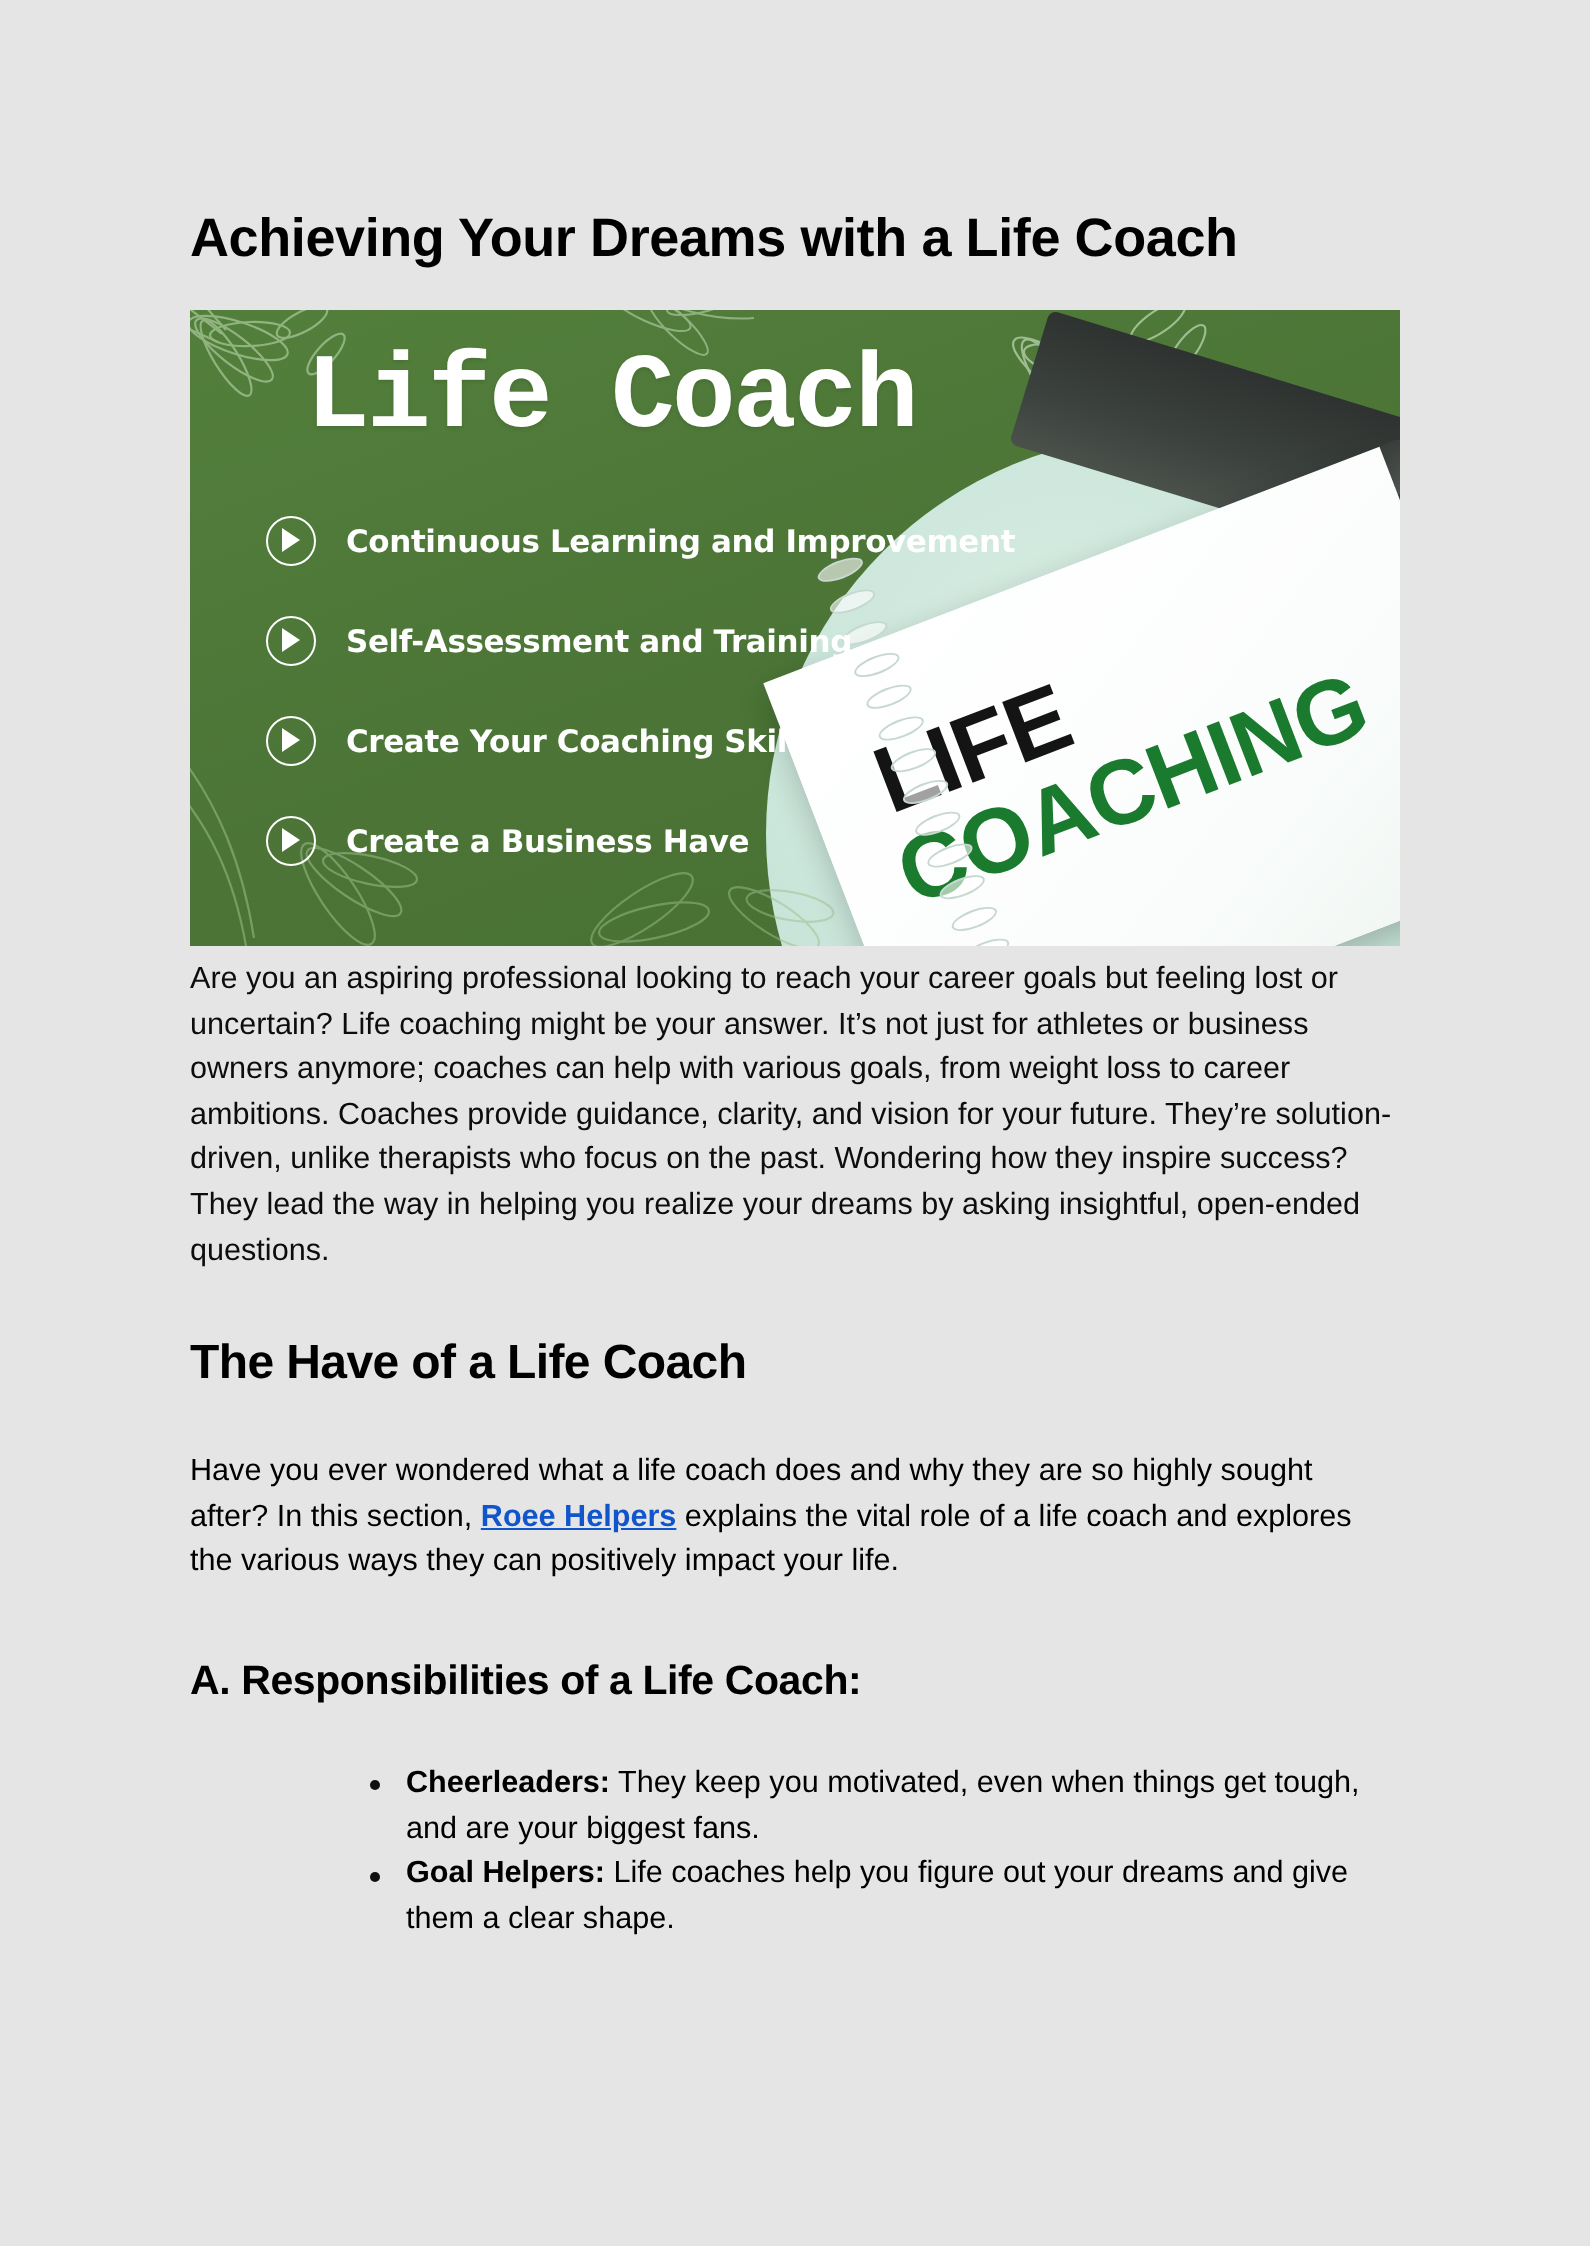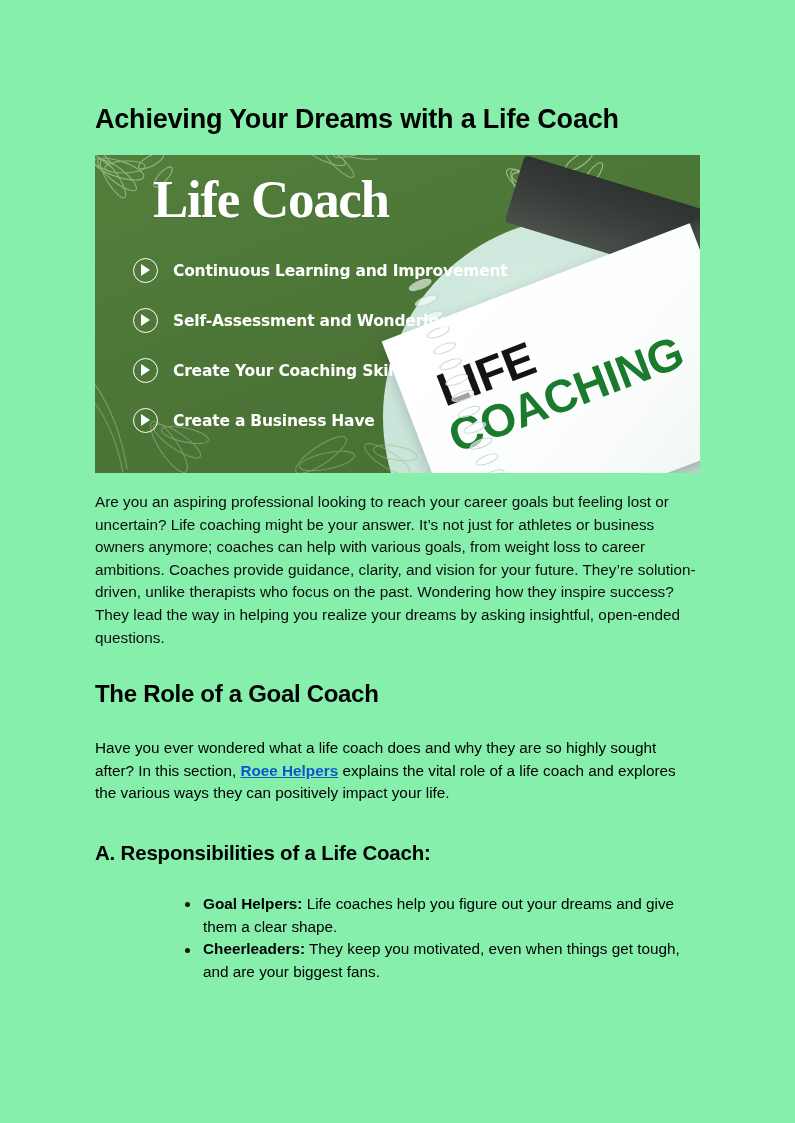--- a/index.html
+++ b/index.html
@@ -14,21 +14,21 @@
     font-family: "Liberation Sans", sans-serif;
     color: #000000;
     overflow: hidden;
   }
 
   .page {
     position: absolute;
     left: 0; top: 0;
     width: 795px;
     height: 1123px;
-    background: #86efac;
+    background: #e5e5e5;
   }
 
   .content {
     position: absolute;
     left: 95px;
     top: 93px;
     width: 605px;
   }
 
   
@@ -147,21 +147,21 @@
     border: 1.4px solid #c6d8cf;
     border-radius: 50%;
     background: rgba(255,255,255,.6);
   }
 
   
   .banner-headline {
     position: absolute;
     left: 58px;
     top: 18px;
-    font-family: Liberation Serif, serif;
+    font-family: Liberation Mono, monospace;
     font-size: 53px;
     font-weight: bold;
     color: #ffffff;
     letter-spacing: -1.3px;
     line-height: 1;
     z-index: 6;
     text-shadow: 0 1px 2px rgba(0,0,0,.10);
   }
 
   
@@ -205,21 +205,21 @@
     color: #ffffff;
     letter-spacing: -0.2px;
     white-space: nowrap;
   }
 
   
   .body-para {
     font-size: 15.3px;
     line-height: 22.6px;
     color: #0d0d0d;
-    margin: 18px 0 0 0;
+    margin: 6px 0 0 0;
     width: 603px;
     text-align: left;
   }
 
   .h2 {
     font-size: 24px;
     font-weight: bold;
     line-height: 30px;
     margin: 30px 0 0 0;
     letter-spacing: -0.3px;
@@ -376,40 +376,40 @@
 
       <div class="banner-headline">Life Coach</div>
 
       <div class="banner-list">
         <div class="banner-item">
           <span class="chev-circle"></span>
           <span class="banner-item-label">Continuous Learning and Improvement</span>
         </div>
         <div class="banner-item">
           <span class="chev-circle"></span>
-          <span class="banner-item-label">Self-Assessment and Wondering</span>
+          <span class="banner-item-label">Self-Assessment and Training</span>
         </div>
         <div class="banner-item">
           <span class="chev-circle"></span>
           <span class="banner-item-label">Create Your Coaching Skills</span>
         </div>
         <div class="banner-item">
           <span class="chev-circle"></span>
           <span class="banner-item-label">Create a Business Have</span>
         </div>
       </div>
     </div>
 
     <p class="body-para">Are you an aspiring professional looking to reach your career goals but feeling lost or uncertain? Life coaching might be your answer. It’s not just for athletes or business owners anymore; coaches can help with various goals, from weight loss to career ambitions. Coaches provide guidance, clarity, and vision for your future. They’re solution-driven, unlike therapists who focus on the past. Wondering how they inspire success? They lead the way in helping you realize your dreams by asking insightful, open-ended questions.</p>
 
-    <h2 class="h2">The Role of a Goal Coach</h2>
+    <h2 class="h2">The Have of a Life Coach</h2>
 
     <p class="para-after-h2"><span>Have you ever wondered what a life coach does and why they are so highly sought after? In this section, </span><a class="doc-link" href="#">Roee Helpers</a><span> explains the vital role of a life coach and explores the various ways they can positively impact your life.</span></p>
 
     <h3 class="h3">A. Responsibilities of a Life Coach:</h3>
 
     <ul class="bullets">
+      <li><span class="lead">Cheerleaders:</span><span> They keep you motivated, even when things get tough, and are your biggest fans.</span></li>
       <li><span class="lead">Goal Helpers:</span><span> Life coaches help you figure out your dreams and give them a clear shape.</span></li>
-      <li><span class="lead">Cheerleaders:</span><span> They keep you motivated, even when things get tough, and are your biggest fans.</span></li>
     </ul>
 
   </div>
 </div>
 
 </body></html>

